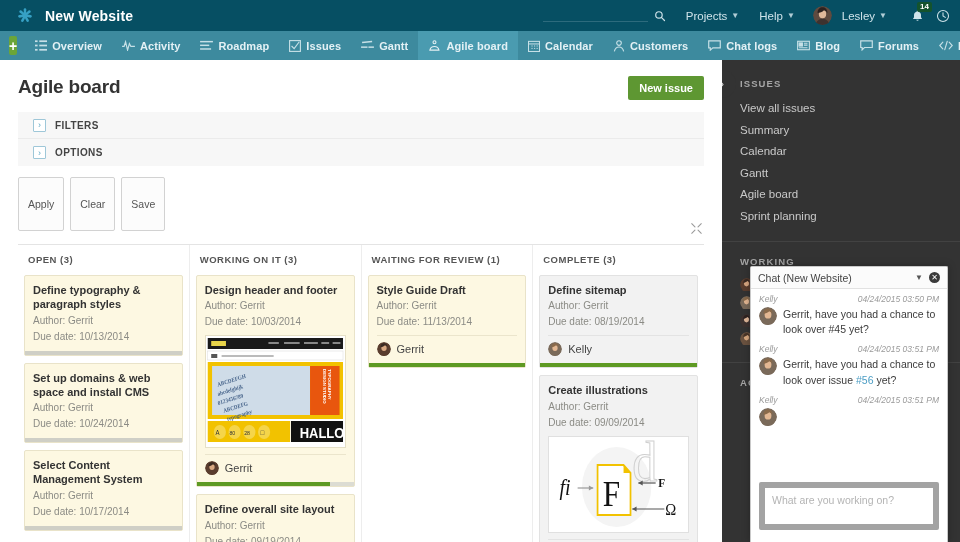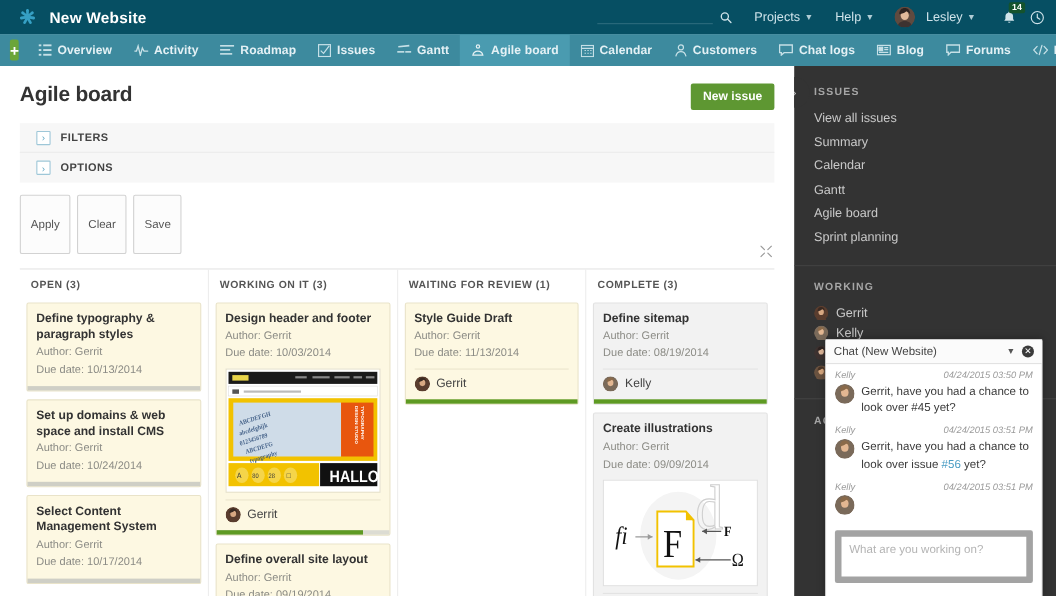--- a/index.html
+++ b/index.html
@@ -127,21 +127,21 @@
   .sb-div{ height:1px; background:#424242; margin:14px 0; }
   .sb-member{ display:flex; align-items:center; gap:6px; font-size:11.5px; color:#c9c9c9; padding:2px 0; cursor:pointer;}
   .sb-toggle{
     position:absolute; left:-14px; top:10px; width:28px;height:28px;border-radius:50%;
     background:#333; color:#ddd; display:flex;align-items:center;justify-content:center;
     font-size:12px; cursor:pointer; z-index:5;
   }
 
   
   .chat{
-    position:absolute; right:12px; bottom:0px; width:198px; height:234px;
+    position:absolute; right:12px; bottom:0px; width:198px; height:276px;
     background:#fff; border:1px solid #c9c9c9; border-bottom:none;
     box-shadow:0 0 8px rgba(0,0,0,.28); display:flex; flex-direction:column; z-index:20;
     border-radius:2px 2px 0 0;
   }
   .chat-head{
     height:22px; background:#fbfbfb; border-bottom:1px solid #e2e2e2;
     display:flex; align-items:center; padding:0 7px; font-size:10.5px; color:#444; flex:0 0 auto;
   }
   .chat-head .sp{ margin-left:auto; display:flex; align-items:center; gap:6px;}
   .chat-min{ font-size:8px; color:#555; cursor:pointer;}

